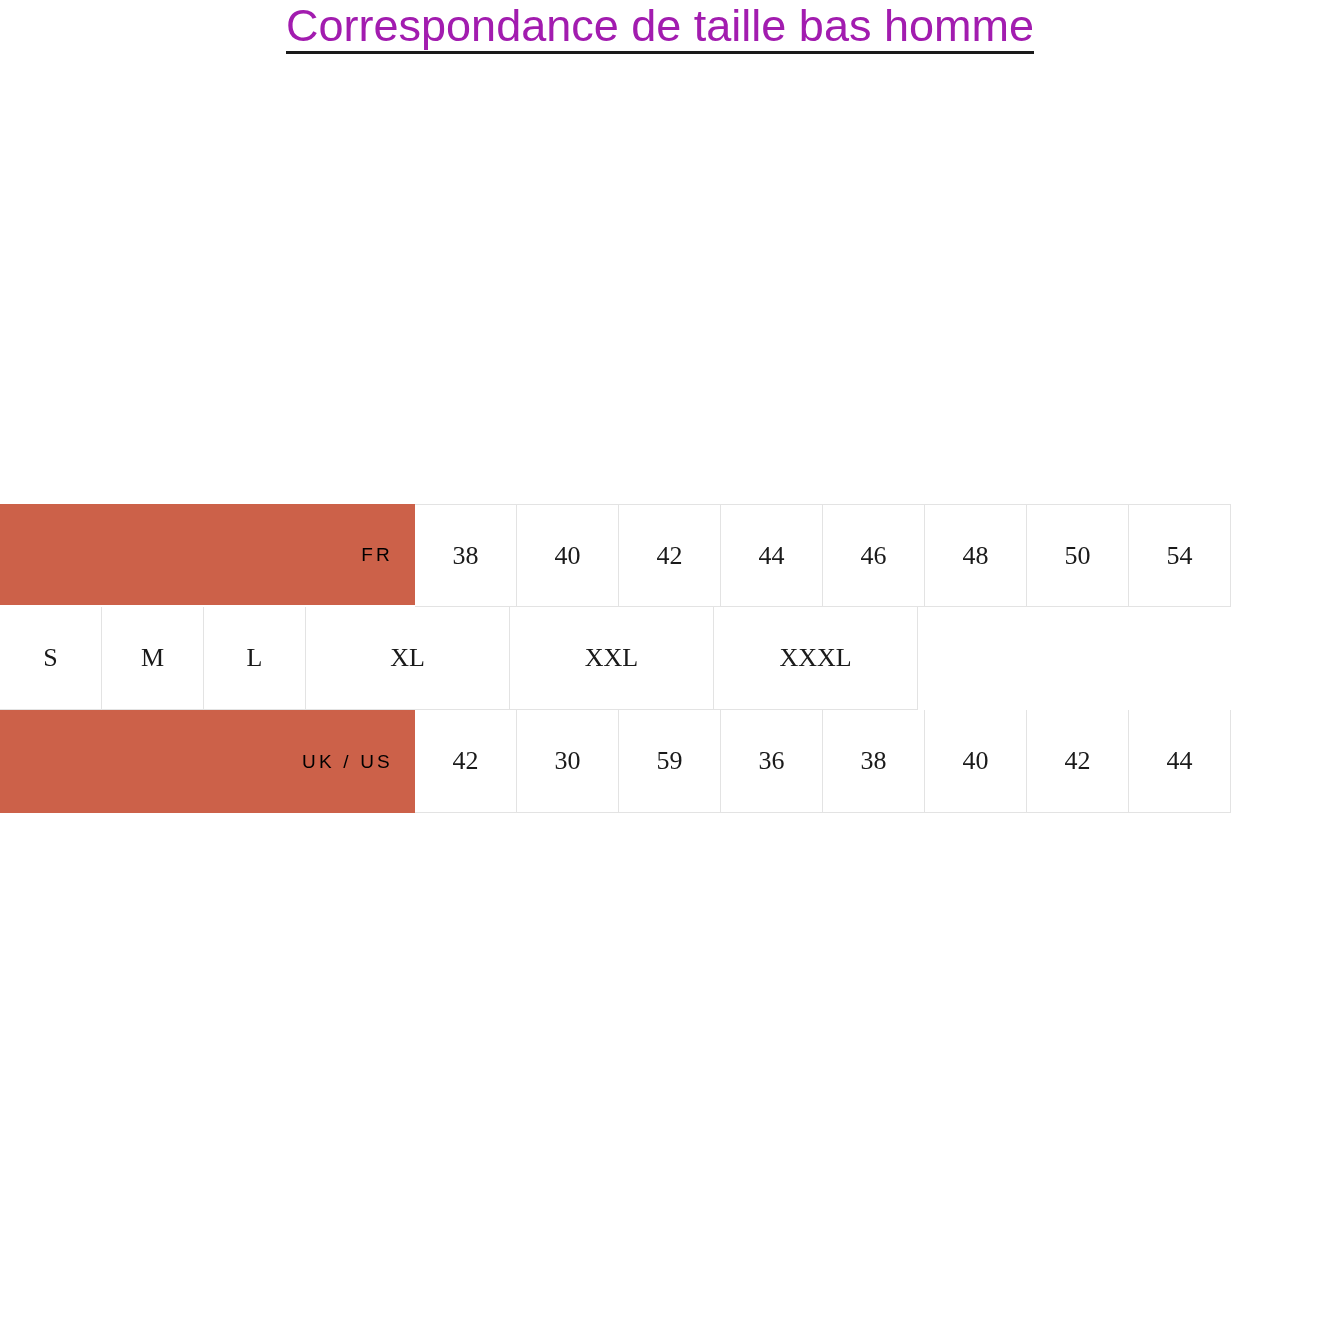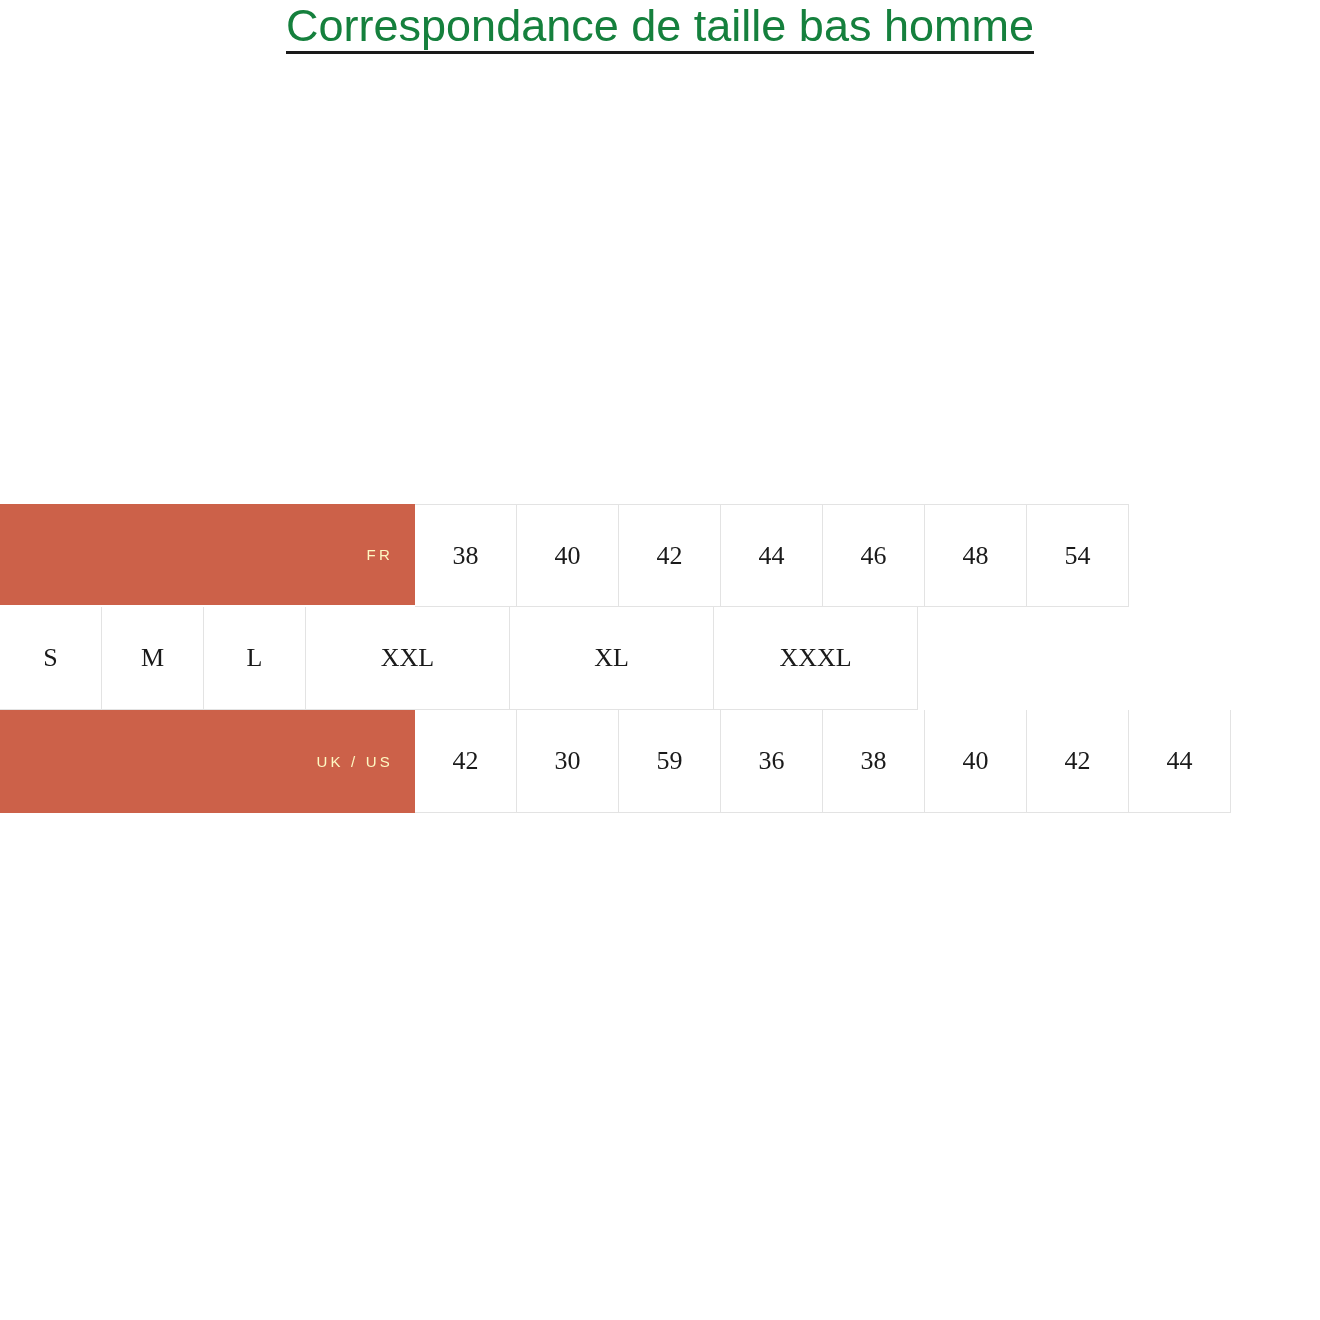--- a/index.html
+++ b/index.html
@@ -17,21 +17,21 @@
 
   #page-title {
     position: absolute;
     top: 0px;
     left: 0;
     width: 1320px;
     text-align: center;
     font-family: "Liberation Sans", sans-serif;
     font-size: 45px;
     font-weight: 400;
-    color: #15803d;
+    color: #a21caf;
     letter-spacing: 0px;
     white-space: nowrap;
   }
   #page-title .title-inner {
     display: inline-block;
     border-bottom: 3px solid #1a1a1a;
     padding-bottom: 2px;
     line-height: 1.05;
   }
 
@@ -47,28 +47,28 @@
   .table-row {
     display: flex;
     height: 103px;
     box-sizing: border-box;
   }
 
   .row-label {
     width: 415px;
     min-width: 415px;
     background: #cc6149;
-    color: #fef9c3;
+    color: #000000;
     display: flex;
     align-items: center;
     justify-content: flex-end;
     padding-right: 22px;
     box-sizing: border-box;
     font-family: "Liberation Sans", sans-serif;
-    font-size: 15px;
+    font-size: 19px;
     letter-spacing: 3.2px;
     font-weight: 400;
     border-bottom: 2px solid #ffffff;
   }
   .table-row:last-child .row-label { border-bottom: none; }
 
   .row-cells {
     display: flex;
     flex: 1 1 auto;
     background: #ffffff;
@@ -104,31 +104,32 @@
 
   <div class="table-row row-fr">
     <div class="row-label">FR</div>
     <div class="row-cells">
       <div class="cell w1">38</div>
       <div class="cell w1">40</div>
       <div class="cell w1">42</div>
       <div class="cell w1">44</div>
       <div class="cell w1">46</div>
       <div class="cell w1">48</div>
+      <div class="cell w1">50</div>
       <div class="cell w1">54</div>
     </div>
   </div>
 
   <div class="table-row row-international">
     <div class="row-cells">
       <div class="cell w1">S</div>
       <div class="cell w1">M</div>
       <div class="cell w1">L</div>
+      <div class="cell w2">XL</div>
       <div class="cell w2">XXL</div>
-      <div class="cell w2">XL</div>
       <div class="cell w2">XXXL</div>
     </div>
   </div>
 
   <div class="table-row row-ukus">
     <div class="row-label">UK / US</div>
     <div class="row-cells">
       <div class="cell w1">42</div>
       <div class="cell w1">30</div>
       <div class="cell w1">59</div>

